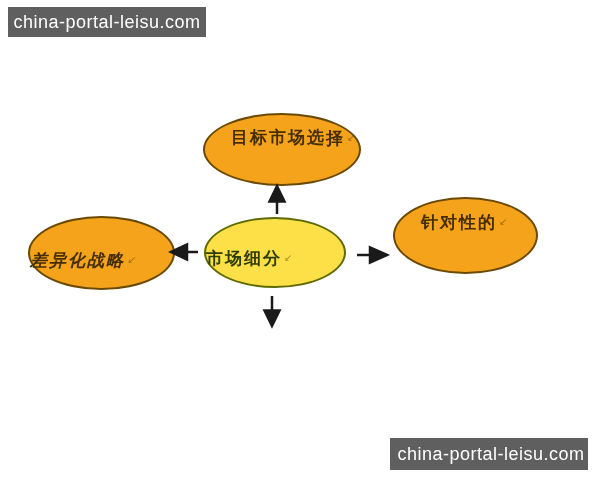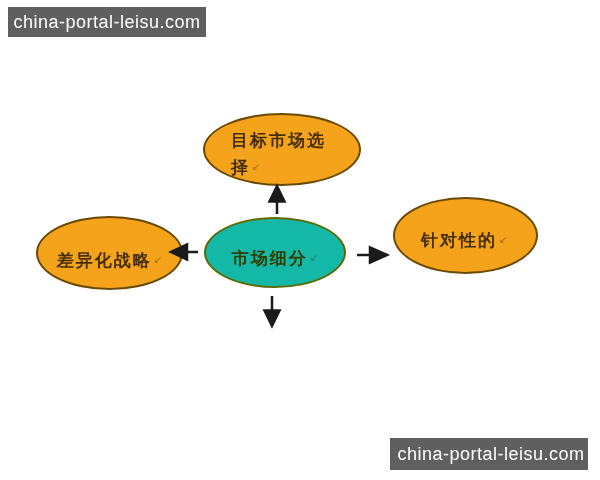--- a/index.html
+++ b/index.html
@@ -23,34 +23,33 @@
     justify-content: center;
     white-space: nowrap;
   }
   #wm-top    { left: 8px;   top: 7px;   width: 198px; height: 30px; }
   #wm-bottom { left: 390px; top: 438px; width: 202px; height: 32px; }
 
   .node {
     position: absolute;
     border-radius: 50%;
     display: flex;
-    flex-direction: column;
+    flex-direction: row;
     font-weight: bold;
     font-size: 17px;
     line-height: 26px;
     letter-spacing: 2px;
     white-space: nowrap;
-    justify-content: center;
   }
   .node.orange { background: #f6a31c; border: 2px solid #6a4a00; color: #452f00; }
-  .node.green  { background: #14b8a6; border: 2px solid #5d6b00; color: #2f3d00; }
+  .node.green  { background: #fde047; border: 2px solid #5d6b00; color: #2f3d00; }
 
   #node-top    { left: 203px; top: 113px; width: 158px; height: 73px; padding: 10px 0 0 26px; }
   #node-center { left: 204px; top: 217px; width: 142px; height: 71px; padding-top: 12px; align-items: center; }
-  #node-left   { left: 36px;  top: 216px; width: 147px; height: 74px; padding-top: 15px; align-items: center; }
+  #node-left   { left: 28px;  top: 216px; width: 147px; height: 74px; padding-top: 15px; align-items: center; font-style: italic; }
   #node-right  { left: 393px; top: 197px; width: 145px; height: 77px; padding: 10px 0 0 26px; }
   #node-bottom { left: 207px; top: 328px; width: 137px; height: 70px; padding-top: 12px; align-items: center; }
 
   .mark {
     font-size: 10px;
     font-weight: normal;
     color: rgba(60, 40, 0, 0.45);
     margin-left: 2px;
     vertical-align: 3px;
     letter-spacing: 0;

